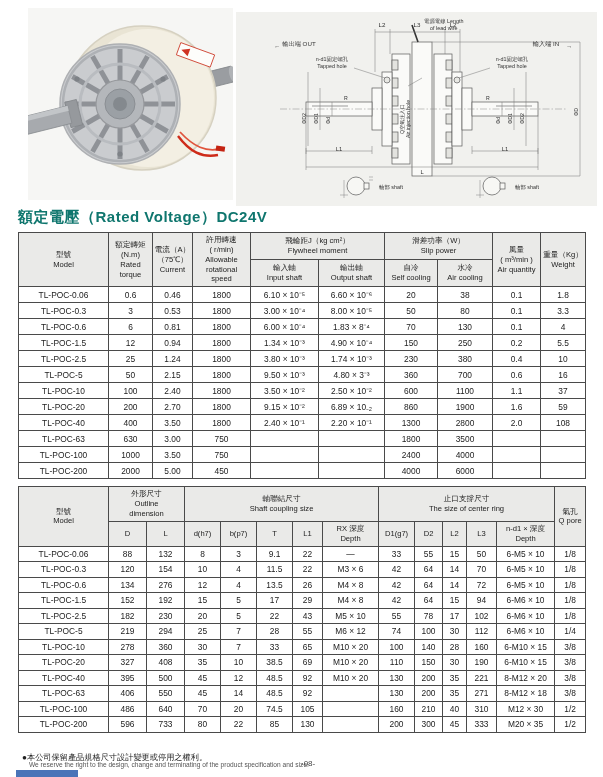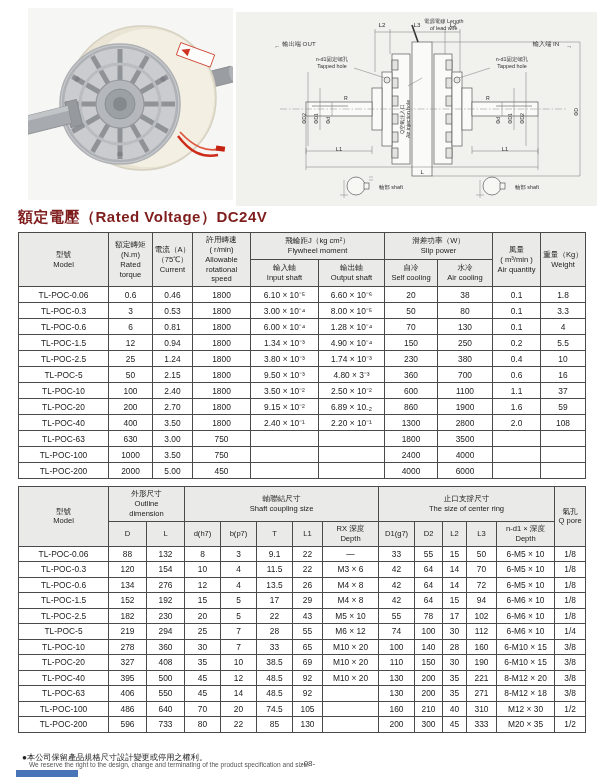--- a/index.html
+++ b/index.html
@@ -9,21 +9,21 @@
     position: relative;
     font-family: "Liberation Sans", sans-serif;
     color: #222;
     overflow: hidden;
   }
   .top { position: relative; height: 206px; }
   .photo-box { position: absolute; left: 28px; top: 8px; width: 205px; height: 192px; }
   .drawing-box { position: absolute; left: 236px; top: 12px; width: 361px; height: 194px; background:#f1f1ee; }
   .photo-box svg, .drawing-box svg { display:block; width:100%; height:100%; }
 
-  .title { margin: 2px 8px 5px 18px; font-size: 15px; font-weight: bold; color:#7f1d1d; letter-spacing: 0.5px; }
+  .title { margin: 2px 8px 5px 18px; font-size: 15px; font-weight: bold; color:#0f766e; letter-spacing: 0.5px; }
 
   table { border-collapse: collapse; table-layout: fixed; margin-left: 18px; width: 567px; }
   th, td { border: 1px solid #4a4a4a; text-align: center; vertical-align: middle; }
   th {
     background: #eaeae8; font-weight: normal;
     font-size: 7.6px; line-height: 1.3; color:#222;
     white-space: pre-line; padding: 2px 1px;
   }
   td { font-size: 8.4px; height: 16px; padding: 0 1px; color:#222; background:#fff; }
   #table2 td { height: 15.5px; }
@@ -311,21 +311,21 @@
         <td>80</td>
         <td>0.1</td>
         <td>3.3</td>
       </tr>
       <tr>
         <td>TL-POC-0.6</td>
         <td>6</td>
         <td>0.81</td>
         <td>1800</td>
         <td>6.00 × 10⁻⁴</td>
-        <td>1.28 × 10⁻⁴</td>
+        <td>1.83 × 8⁻⁴</td>
         <td>70</td>
         <td>130</td>
         <td>0.1</td>
         <td>4</td>
       </tr>
       <tr>
         <td>TL-POC-1.5</td>
         <td>12</td>
         <td>0.94</td>
         <td>1800</td>

